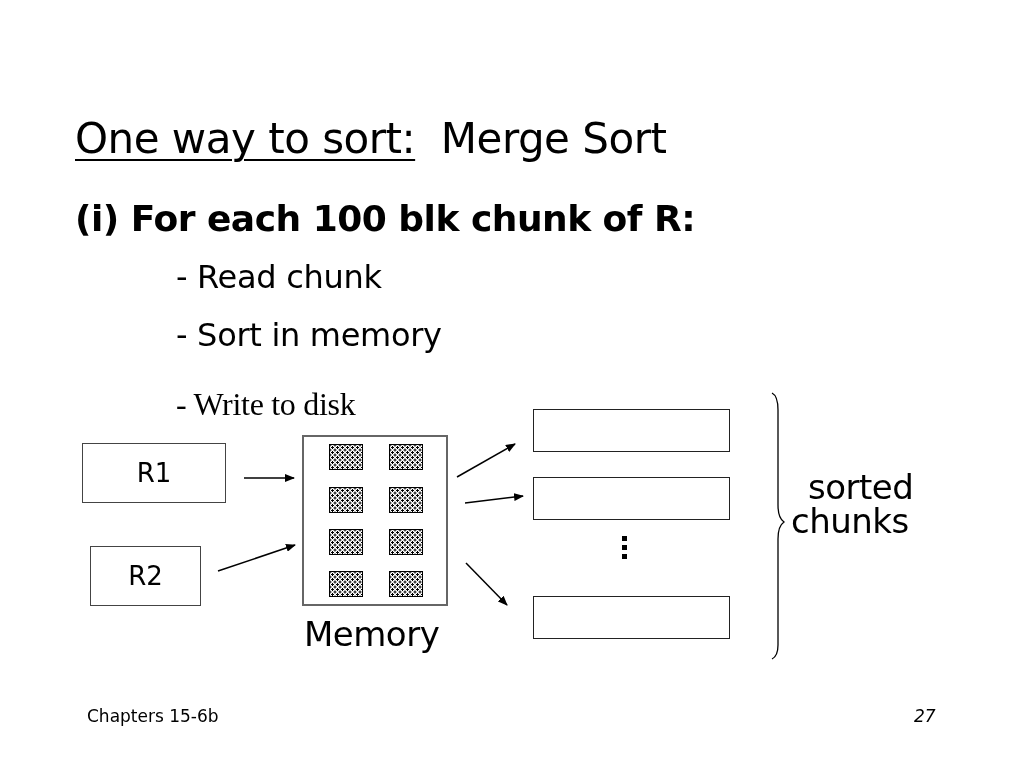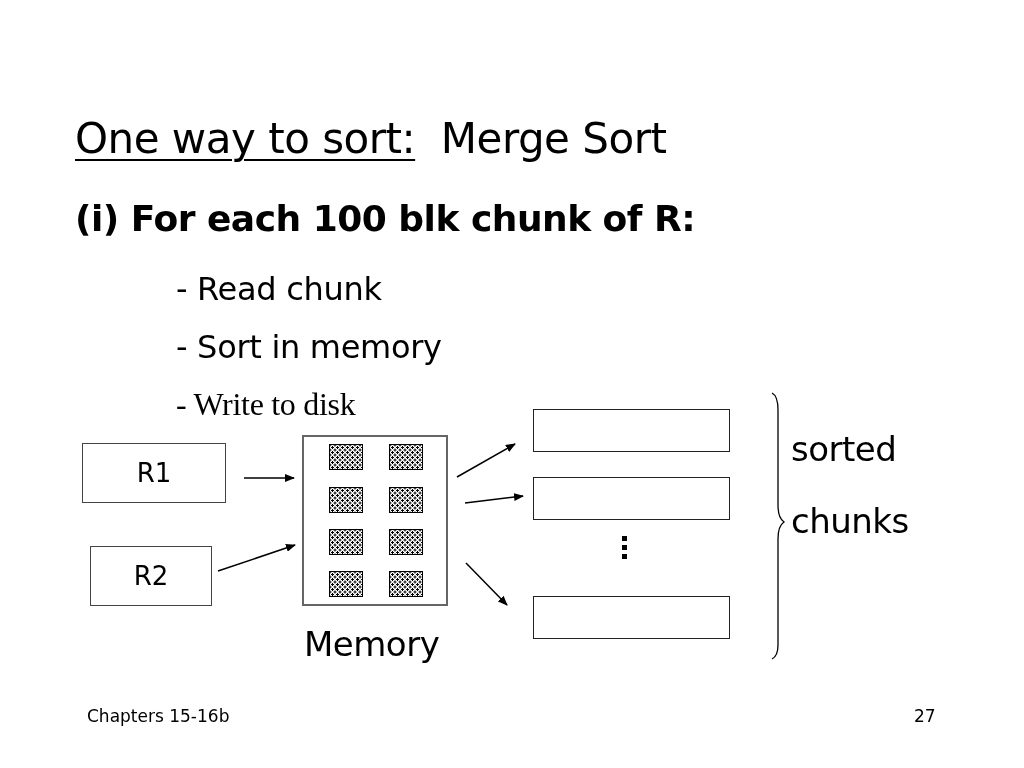--- a/index.html
+++ b/index.html
@@ -3,40 +3,40 @@
   <meta charset="utf-8">
   <style>
     html, body { margin: 0; padding: 0; background: #ffffff; }
     body { width: 1024px; height: 768px; position: relative; overflow: hidden;
            font-family: "DejaVu Sans", sans-serif; color: #000; }
     .abs { position: absolute; white-space: nowrap; }
     .title { left: 75px; top: 74px; font-size: 42px; letter-spacing: -0.5px; margin-top: 40px; }
     .title .u { text-decoration: underline; text-decoration-thickness: 2px; text-underline-offset: 6px; }
     .heading { left: 75px; top: 198px; font-size: 36px; letter-spacing: -0.5px; font-weight: bold; }
     .bullet { font-size: 32px; left: 176px; letter-spacing: -0.3px; }
-    .b1 { top: 270px; } .b2 { top: 328px; } .b3 { top: 386px; font-family: Liberation Serif, serif; }
+    .b1 { top: 258px; } .b2 { top: 316px; } .b3 { top: 386px; font-family: Liberation Serif, serif; }
     .rbox { border: 1px solid #444; box-sizing: border-box; display: flex;
             align-items: center; justify-content: center; font-size: 26px; }
     .r1 { left: 82px; top: 443px; width: 144px; height: 60px; }
-    .r2 { left: 90px; top: 546px; width: 122px; height: 60px; }
+    .r2 { left: 90px; top: 546px; width: 111px; height: 60px; }
     .mem { left: 302px; top: 435px; width: 146px; height: 171px; border: 2px solid #666; box-sizing: border-box; }
-    .memlabel { left: 304px; top: 614px; font-size: 34px; letter-spacing: -0.5px; margin-top: 10px; }
+    .memlabel { left: 304px; top: 614px; font-size: 34px; letter-spacing: -0.5px; }
     .blk { position: absolute; width: 34px; height: 26px; border: 1px solid #000; box-sizing: border-box;
            background-color: #fff;
            background-image: radial-gradient(circle, #000 1.1px, transparent 1.4px),
                              radial-gradient(circle, #000 1.1px, transparent 1.4px);
            background-size: 5px 5px, 5px 5px; background-position: 0 0, 2.5px 2.5px; }
     .chunk { border: 1px solid #222; box-sizing: border-box; width: 197px; height: 43px; left: 533px; }
     .c1 { top: 409px; } .c2 { top: 477px; } .c3 { top: 596px; }
     .side { font-size: 34px; left: 791px; letter-spacing: -0.5px; }
-    .s1 { top: 429px; } .s2 { top: 501px; }
+    .s1 { top: 467px; margin-left: 17px; } .s2 { top: 501px; }
     .dots { left: 622px; top: 536px; width: 8px; }
     .dot { width: 5px; height: 5px; background: #000; margin-bottom: 4px; }
     .footer { font-size: 17px; top: 706px; }
-    .fl { left: 87px; } .fr { left: 914px; }
+    .fl { left: 87px; } .fr { left: 914px; font-style: italic; }
     svg.overlay { position: absolute; left: 0; top: 0; }
   </style>
 </head>
 <body>
 
 <div class="abs title">
   <span class="u">One way to sort:</span>&nbsp;&nbsp;<span>Merge Sort</span>
 </div>
 
 <div class="abs heading">(i) For each 100 blk chunk of R:</div>
@@ -84,14 +84,14 @@
     </marker>
   </defs>
   <line x1="244" y1="478" x2="294" y2="478" stroke="#000" stroke-width="1.5" marker-end="url(#ah)"></line>
   <line x1="218" y1="571" x2="295" y2="545" stroke="#000" stroke-width="1.5" marker-end="url(#ah)"></line>
   <line x1="457" y1="477" x2="515" y2="444" stroke="#000" stroke-width="1.5" marker-end="url(#ah)"></line>
   <line x1="465" y1="503" x2="523" y2="496" stroke="#000" stroke-width="1.5" marker-end="url(#ah)"></line>
   <line x1="466" y1="563" x2="507" y2="605" stroke="#000" stroke-width="1.5" marker-end="url(#ah)"></line>
   <path d="M772,393 Q778,396 778,410 L778,505 Q778,518 784,522 Q778,526 778,539 L778,645 Q778,656 772,659" fill="none" stroke="#000" stroke-width="1.3"></path>
 </svg>
 
-<div class="abs footer fl">Chapters 15-16b</div>
+<div class="abs footer fl">Chapters 15-6b</div>
 <div class="abs footer fr">27</div>
 
 </body></html>

